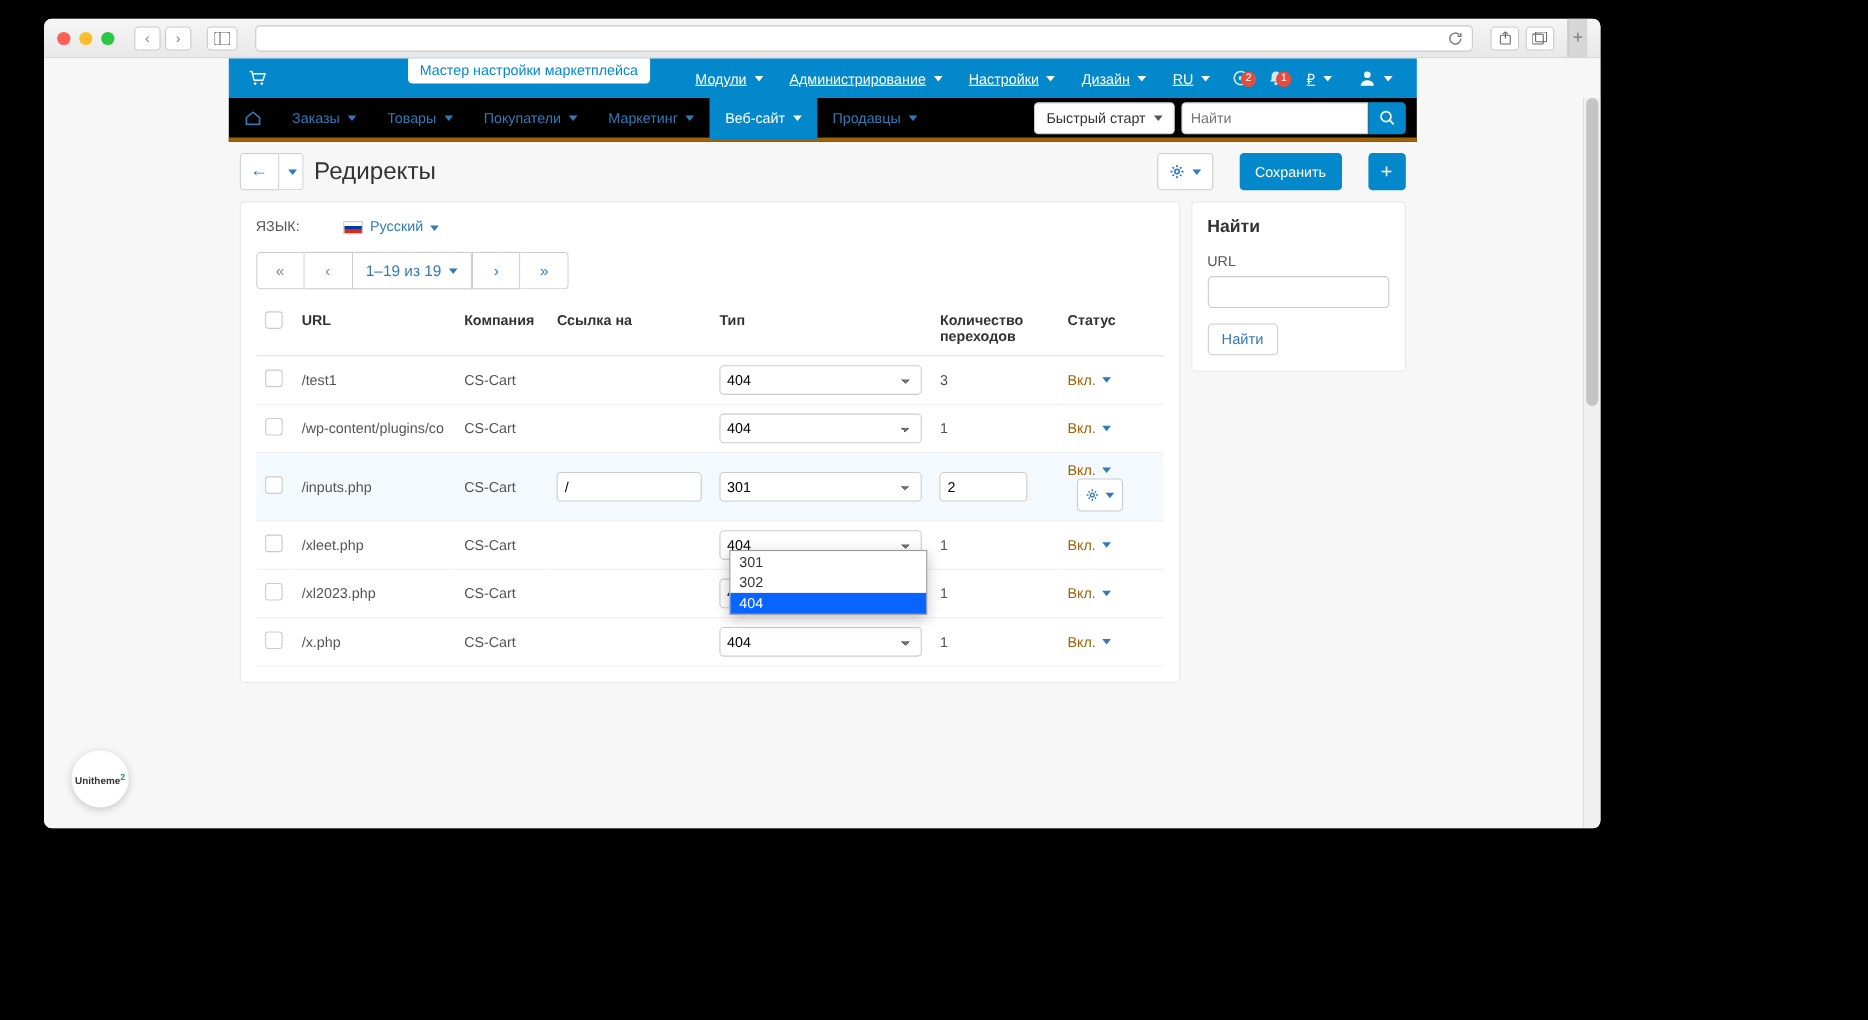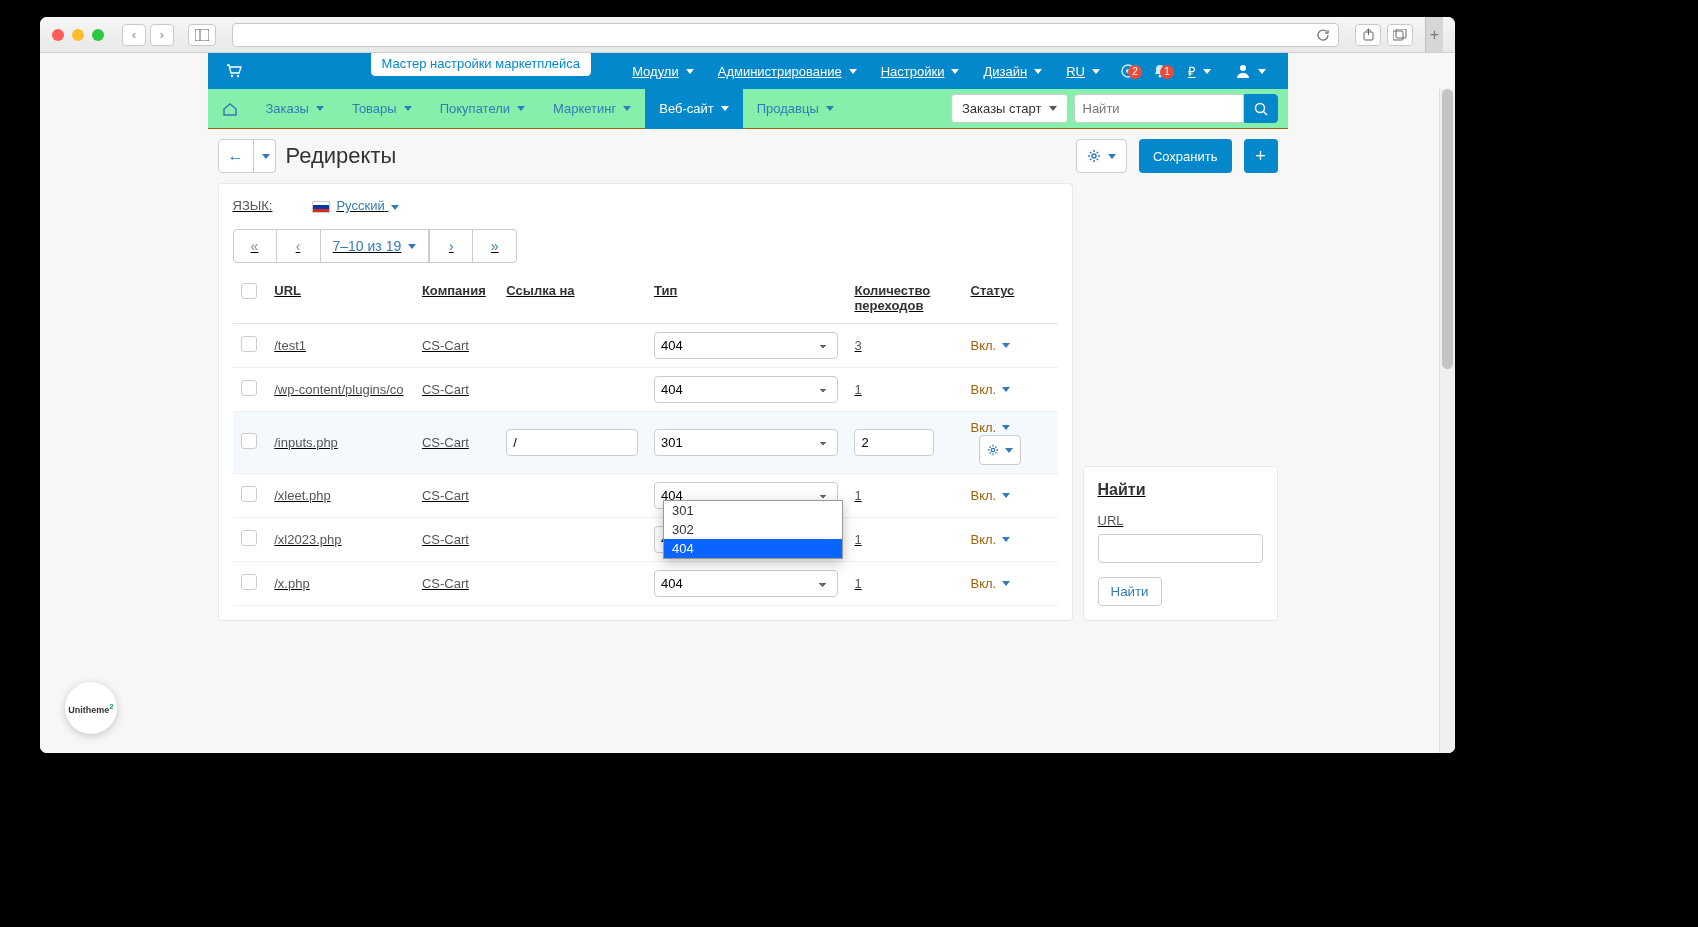--- a/index.html
+++ b/index.html
@@ -27,43 +27,43 @@
 .setup-badge { position:absolute; left:163px; top:-2px; background:#fff; color:#0388cc; padding:4px 10px; border-radius:4px; border:1px solid #fff; font-size:13px;}
 .admin-top .cart-link{ margin-left:6px; color:#cde8f6;}
 .admin-top .spacer{flex:1}
 .top-menu { display:flex; align-items:center; gap:4px;text-decoration:underline; }
 .top-item { padding:0 10px; height:36px; display:flex; align-items:center; gap:4px; color:#fff; cursor:pointer; }
 .caret { border-left:4px solid transparent; border-right:4px solid transparent; border-top:5px solid currentColor; display:inline-block; margin-left:3px;}
 .notif { position:relative; width:28px; display:flex; align-items:center; justify-content:center; }
 .badge { position:absolute; top:2px; right:0; background:#e74c3c; color:#fff; border-radius:8px; font-size:10px; padding:0 4px; line-height:14px; }
 
 
-.admin-nav { height:40px; background:#86efac; border-bottom:1px solid #a16207; display:flex; align-items:center; padding:0 0; font-size:13px; }
+.admin-nav { height:40px; background:#000000; border-bottom:4px solid #a16207; display:flex; align-items:center; padding:0 0; font-size:13px; }
 .nav-item { padding:0 14px; height:40px; display:flex; align-items:center; gap:4px; color:#337ab7; cursor:pointer; }
 .nav-item.home { color:#337ab7; font-size:16px;}
 .nav-item.active { background:#0388cc; color:#fff; }
 .nav-right { margin-left:auto; display:flex; align-items:center; gap:6px; padding-right:10px;}
 .quick-btn { border:1px solid #ccc; border-radius:4px; padding:6px 10px; background:#fff; color:#333; display:flex;align-items:center;gap:4px;cursor:pointer;}
 .search-group { display:flex; }
 .search-inp { border:1px solid #ccc; border-radius:4px 0 0 4px; padding:6px 8px; width:170px; font-size:13px;}
 .search-btn { border:1px solid #0388cc; background:#0388cc; color:#fff; border-radius:0 4px 4px 0; width:34px; display:flex;align-items:center;justify-content:center;cursor:pointer;}
 
 
 .page-head { display:flex; align-items:center; padding:10px; gap:10px; }
 .back-group { display:flex; }
 .back-btn { border:1px solid #ccc; background:#fff; color:#337ab7; width:36px; height:34px; display:flex;align-items:center;justify-content:center; border-radius:4px 0 0 4px; cursor:pointer; font-size:16px;}
 .back-drop { border:1px solid #ccc; border-left:none; background:#fff; width:22px; height:34px; border-radius:0 4px 4px 0; display:flex;align-items:center;justify-content:center; color:#337ab7; cursor:pointer;}
 .page-title { font-size:22px; font-weight:400; color:#333; }
-.head-right { margin-left:auto; display:flex; gap:12px; }
+.head-right { margin-left:auto; display:flex; gap:24px; }
 .gear-btn { border:1px solid #ccc; background:#fff; color:#337ab7; height:34px; padding:0 10px; border-radius:4px; display:flex;align-items:center;gap:4px;cursor:pointer;}
 .save-btn { background:#0388cc; color:#fff; border:none; height:34px; padding:0 14px; border-radius:4px; cursor:pointer;font-size:13px;}
 .plus-btn { background:#0388cc; color:#fff; border:none; height:34px; width:34px; border-radius:4px; cursor:pointer;font-size:18px;display:flex;align-items:center;justify-content:center;}
 
 
-.content-wrap { display:flex; gap:10px; padding:0 10px 10px; align-items:flex-end;text-decoration:underline; }
+.content-wrap { display:flex; gap:10px; padding:0 10px 10px; align-items:flex-start; }
 .main-panel { flex:1; background:#fff; border:1px solid #e8e8e8; border-radius:4px; padding:14px; }
 .side-panel { width:195px; background:#fff; border:1px solid #e8e8e8; border-radius:4px; padding:14px; }
 .side-panel h3 { font-size:16px; font-weight:600; margin-bottom:14px; color:#333;}
 .side-label { font-size:13px; color:#555; margin-bottom:6px; display:block;}
 .side-input { width:100%; border:1px solid #ccc; border-radius:4px; padding:6px; margin-bottom:14px;}
 .side-find { border:1px solid #ccc; background:#fff; padding:6px 12px; border-radius:4px; color:#337ab7; cursor:pointer;}
 
 
 .lang-row { display:flex; align-items:center; gap:40px; margin-bottom:16px; color:#555; font-size:13px;}
 .flag { width:18px; height:12px; display:inline-block; background:linear-gradient(to bottom,#fff 33%,#0039a6 33%,#0039a6 66%,#d52b1e 66%); border:1px solid #ccc; vertical-align:middle; margin-right:6px;}
@@ -233,21 +233,21 @@
         <div class="nav-item active">
             <span>Веб-сайт</span>
             <span class="caret"></span>
           </div>
         <div class="nav-item">
             <span>Продавцы</span>
             <span class="caret"></span>
           </div>
         <div class="nav-right">
           <div class="quick-btn">
-              <span>Заказы старт</span>
+              <span>Быстрый старт</span>
               <span class="caret" style="border-top-color:#555"></span>
             </div>
           <div class="search-group">
             <input class="search-inp" placeholder="Найти" style="">
             <div class="search-btn">
               <svg width="14" height="14" viewBox="0 0 14 14">
                   <circle cx="6" cy="6" r="4.5" fill="none" stroke="#fff" stroke-width="1.5"></circle>
                   <line x1="9.5" y1="9.5" x2="13" y2="13" stroke="#fff" stroke-width="1.5"></line>
                 </svg>
             </div>
@@ -279,21 +279,21 @@
       <div class="content-wrap">
         <div class="main-panel">
           <div class="lang-row">
             <span>ЯЗЫК:</span>
             <span class="lang-link"><span class="flag"></span><span>Русский</span> <span class="caret" style="border-top-color:#337ab7"></span></span>
           </div>
           <div class="pager">
             <div class="pg-btn">«</div>
             <div class="pg-btn">‹</div>
             <div class="pg-txt">
-                <span>7–10 из 19</span>
+                <span>1–19 из 19</span>
                 <span class="caret" style="border-top-color:#337ab7"></span>
               </div>
             <div class="pg-btn" style="color:#337ab7">›</div>
             <div class="pg-btn" style="color:#337ab7">»</div>
           </div>
 
           <table class="tbl">
             <thead>
               <tr>
                 <th style="width:28px"><span class="chk"></span></th>

